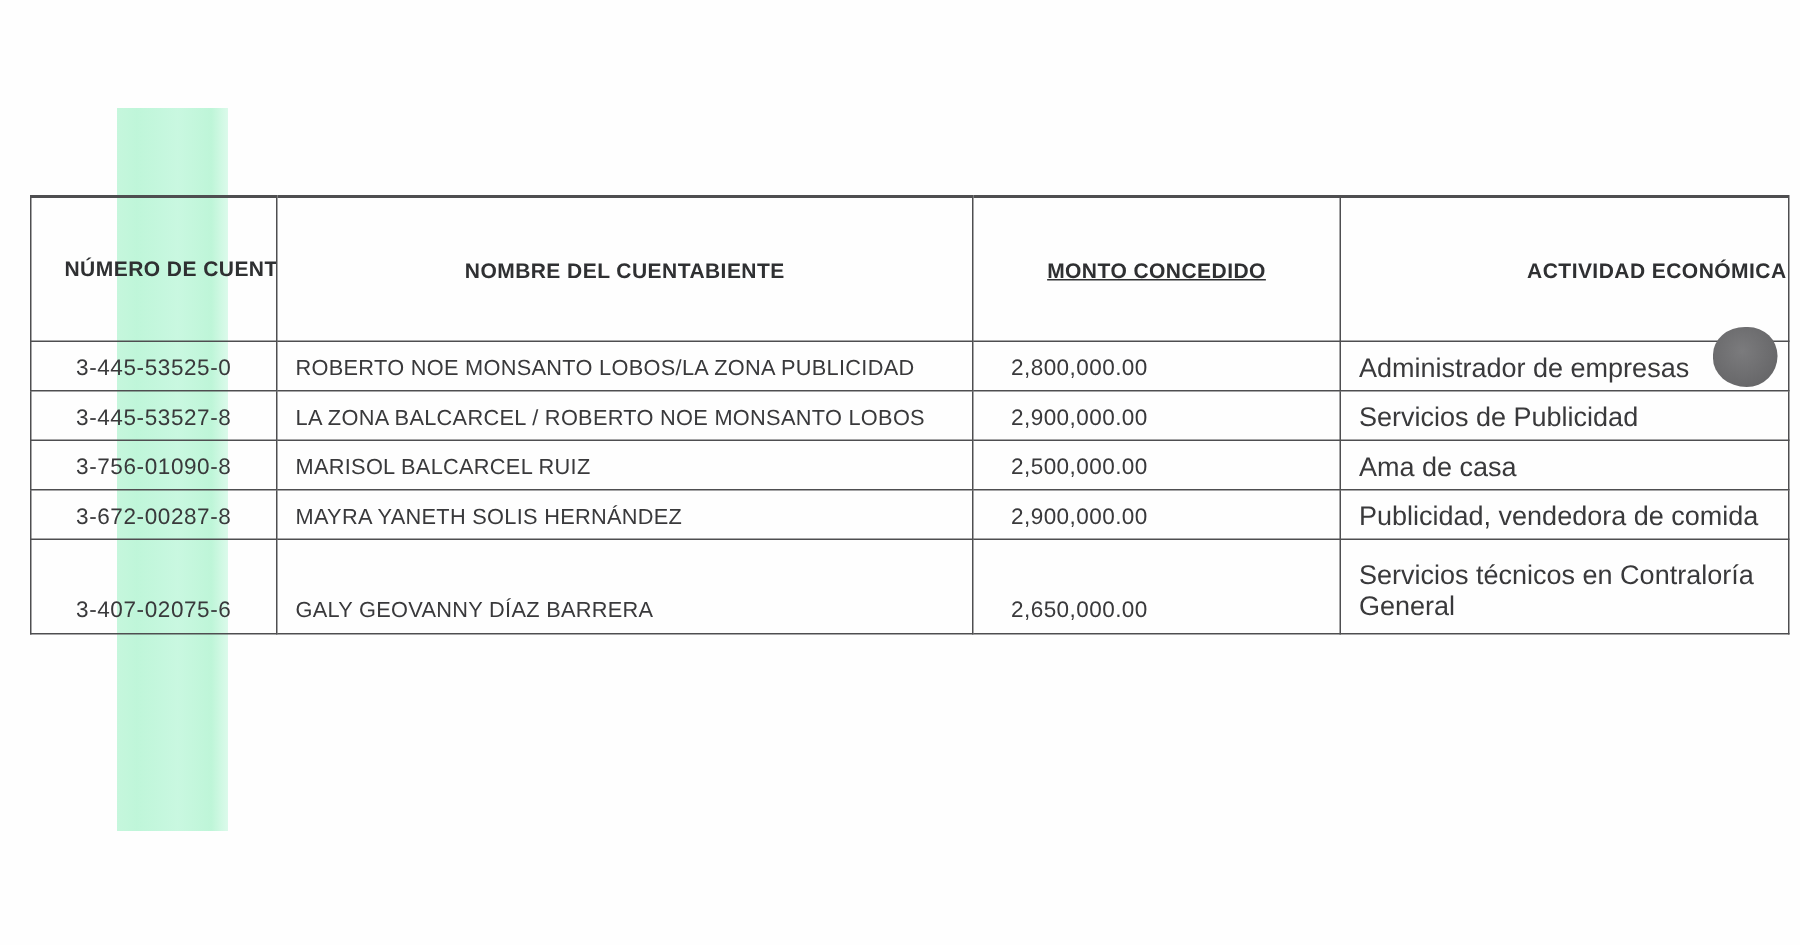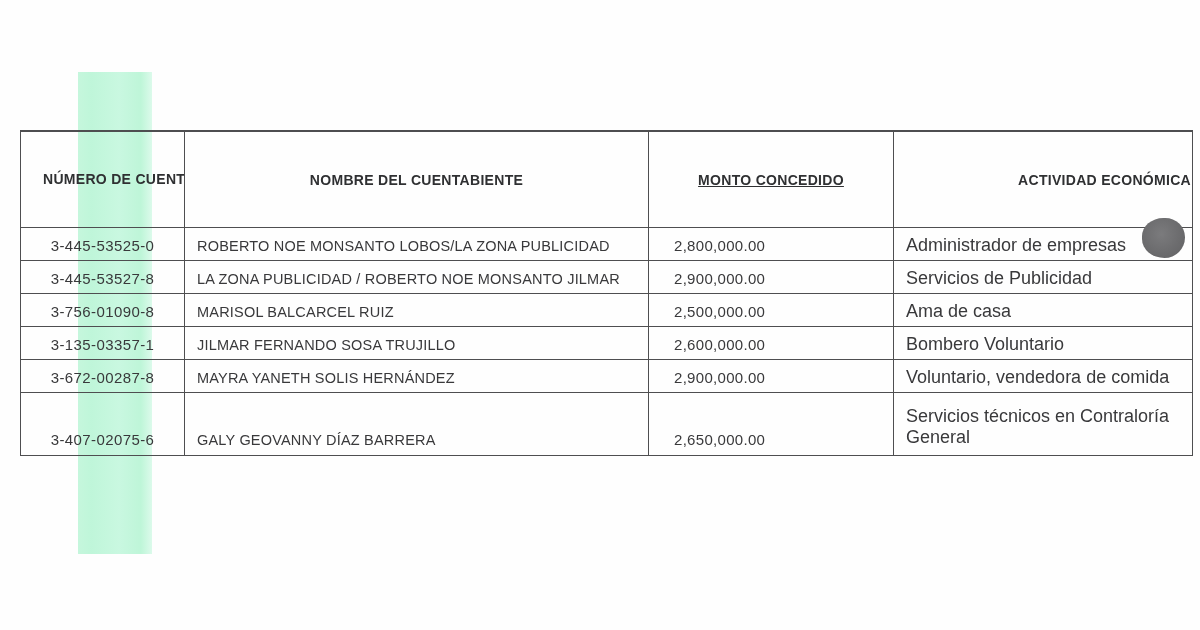--- a/index.html
+++ b/index.html
@@ -117,46 +117,40 @@
     <tbody id="table-body">
   <tr>
     <td class="c-account">3-445-53525-0</td>
     <td class="c-name">ROBERTO NOE MONSANTO LOBOS/LA ZONA PUBLICIDAD</td>
     <td class="c-amount">2,800,000.00</td>
     <td class="c-activity">Administrador de empresas</td>
   </tr>
 
   <tr>
     <td class="c-account">3-445-53527-8</td>
-    <td class="c-name">LA ZONA PUBLICIDAD / ROBERTO NOE MONSANTO JILMAR</td>
+    <td class="c-name">LA ZONA BALCARCEL / ROBERTO NOE MONSANTO LOBOS</td>
     <td class="c-amount">2,900,000.00</td>
     <td class="c-activity">Servicios de Publicidad</td>
   </tr>
 
   <tr>
     <td class="c-account">3-756-01090-8</td>
     <td class="c-name">MARISOL BALCARCEL RUIZ</td>
     <td class="c-amount">2,500,000.00</td>
     <td class="c-activity">Ama de casa</td>
   </tr>
 
 
-  <tr>
-    <td class="c-account">3-135-03357-1</td>
-    <td class="c-name">JILMAR FERNANDO SOSA TRUJILLO</td>
-    <td class="c-amount">2,600,000.00</td>
-    <td class="c-activity">Bombero Voluntario</td>
-  </tr>
 
 
   <tr>
     <td class="c-account">3-672-00287-8</td>
     <td class="c-name">MAYRA YANETH SOLIS HERNÁNDEZ</td>
     <td class="c-amount">2,900,000.00</td>
-    <td class="c-activity">Voluntario, vendedora de comida</td>
+    <td class="c-activity">Publicidad, vendedora de comida</td>
   </tr>
 
   <tr>
     <td class="c-account">3-407-02075-6</td>
     <td class="c-name">GALY GEOVANNY DÍAZ BARRERA</td>
     <td class="c-amount">2,650,000.00</td>
     <td class="c-activity">Servicios técnicos en Contraloría General</td>
   </tr>
 </tbody>
   </table>

